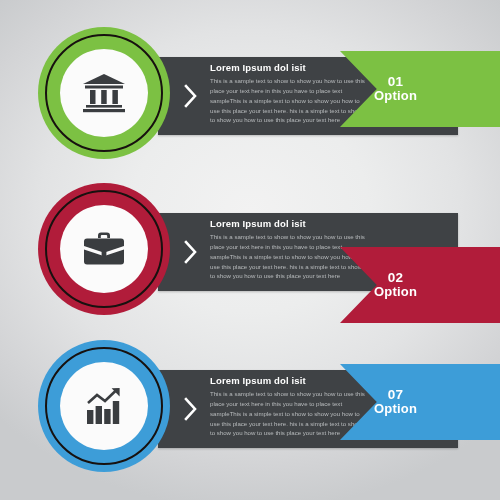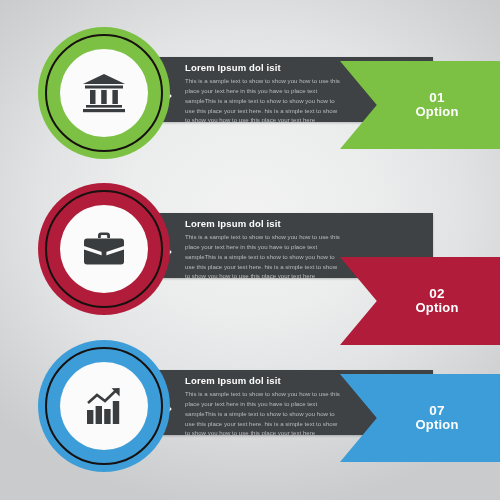--- a/index.html
+++ b/index.html
@@ -30,24 +30,24 @@
     width: 500px;
     height: 140px;
   }
   .row[data-row="0"] { top: 27px; }
   .row[data-row="1"] { top: 183px; }
   .row[data-row="2"] { top: 340px; }
 
   
   .panel {
     position: absolute;
-    left: 133px;
+    left: 158px;
     top: 30px;
     width: 300px;
-    height: 65px;
+    height: 78px;
     background: #3f4245;
     box-shadow: 0 1px 2px rgba(0,0,0,0.22);
   }
   .panel-inner {
     position: absolute;
     left: 52px;
     top: 5px;
     width: 158px;
   }
   .panel-title {
@@ -71,29 +71,28 @@
     left: 25px;
     top: 26px;
     width: 16px;
     height: 26px;
   }
   .chevron svg { display: block; }
 
   
   .tag {
     position: absolute;
-    top: 34px;
-    height: 88px;
+    top: 24px;
+    height: 76px;
     left: 340px;
     width: 160px;
     -webkit-clip-path: polygon(0% 0%, 100% 0%, 100% 100%, 0% 100%, 23% 50%);
     clip-path: polygon(0% 0%, 100% 0%, 100% 100%, 0% 100%, 23% 50%);
     display: flex;
     align-items: center;
-    justify-content: center;
   }
   .tag-text {
     text-align: center;
     color: #ffffff;
     font-weight: bold;
     line-height: 1.08;
     padding-left: 34px;
   }
   .tag-num {
     display: block;

